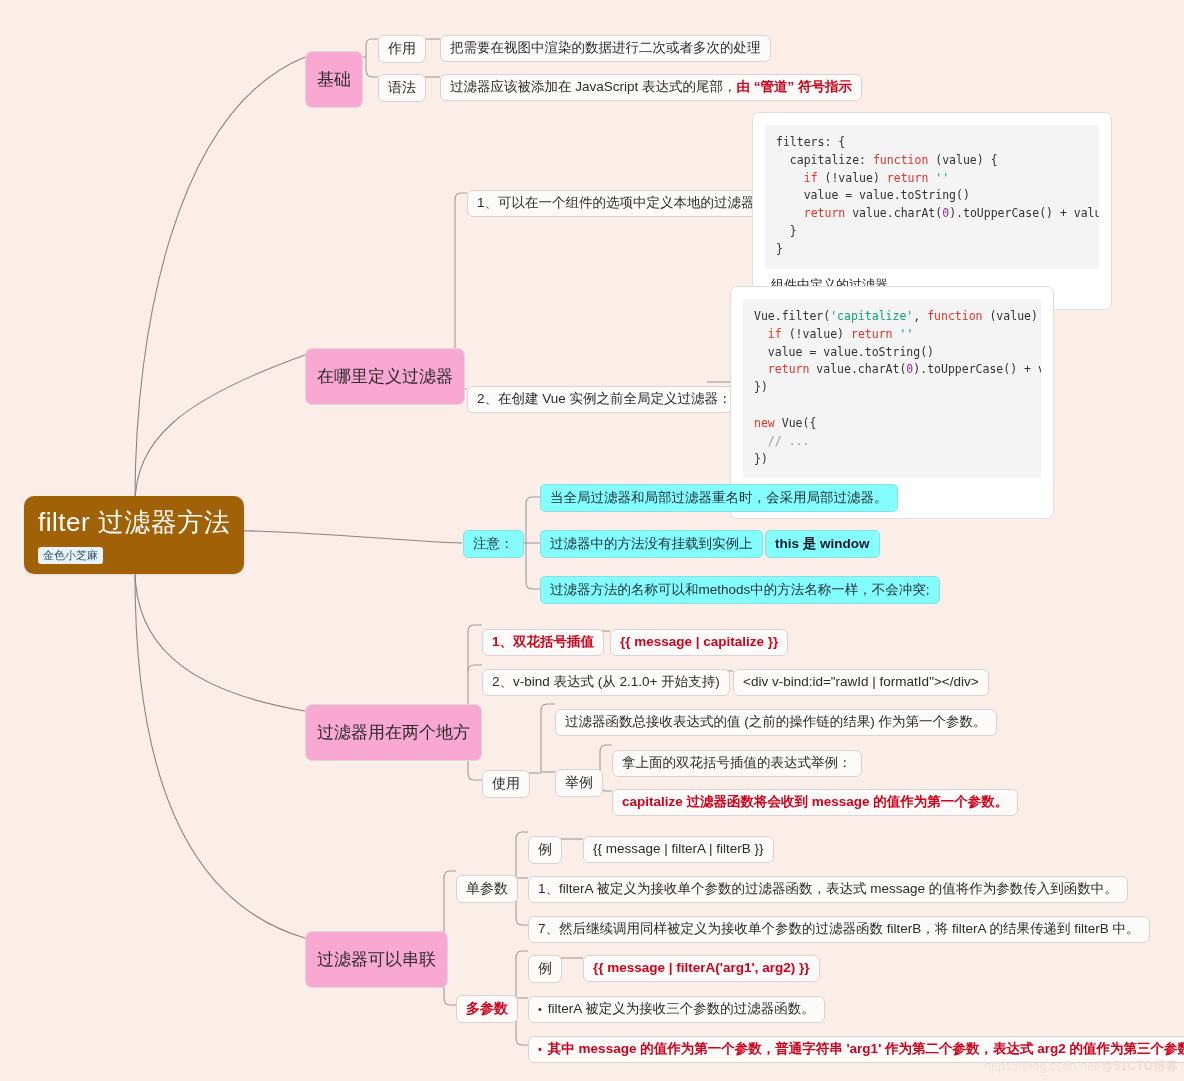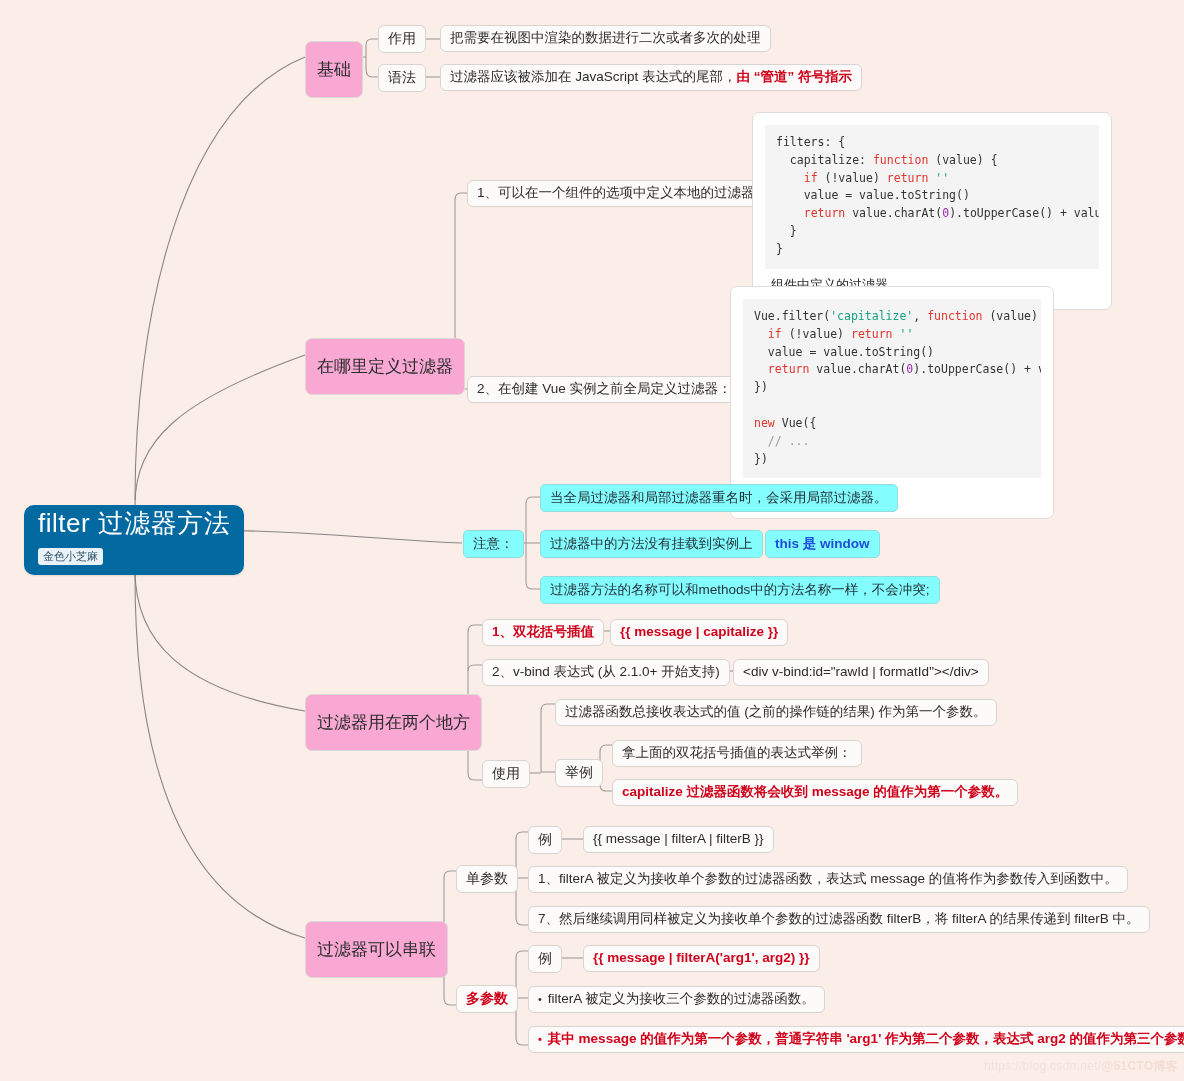--- a/index.html
+++ b/index.html
@@ -22,29 +22,29 @@
     color:#2b2b2b;
   }
   .boxed{
     background:#fdfbfa;
     border:1px solid #d9d4d1;
     border-radius:6px;
     padding:4px 9px;
     font-size:14px;
     line-height:1.25;
     box-shadow:0 0 0 0 rgba(0,0,0,0);
+    margin-top:10px;
   }
   .root{
-    background:#0369a1;
+    background:#a16207;
     border-radius:10px;
     color:#ffffff;
-    padding:4px 14px 10px 14px;
+    padding:12px 14px 10px 14px;
     display:block;
     box-shadow:0 1px 2px rgba(0,0,0,.10);
-    margin-top:9px;
   }
   .root .root-title{
     font-size:26px;line-height:1.15;letter-spacing:.5px;white-space:nowrap;
   }
   .root .root-badge{
     display:inline-block;
     margin-top:9px;
     background:#e8f2f8;
     color:#35566b;
     font-size:11px;
@@ -68,21 +68,21 @@
 
   .red{color:#d0021b;font-weight:bold;}
   .cyan{
     background:#83fdfd;
     border:1px solid #8fdede;
     border-radius:5px;
     padding:4px 9px;
     font-size:13.5px;
     color:#23313a;
   }
-  .cyan.redbold{color:#1d4ed8;font-weight:bold;}
+  .cyan.redbold{color:#0f172a;font-weight:bold;}
 
   .bullet-dot{display:inline-block;margin-right:6px;font-size:11px;vertical-align:middle;}
 
   
   .codecard{
     position:absolute;
     background:#ffffff;
     border:1px solid #e2dcd9;
     border-radius:7px;
     padding:12px;

